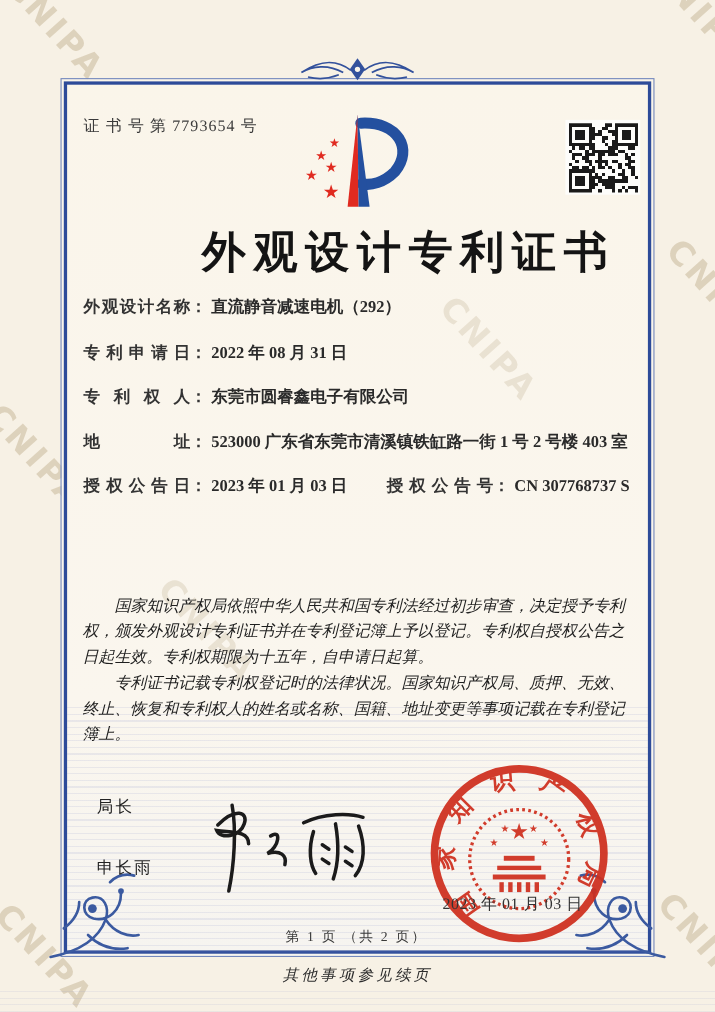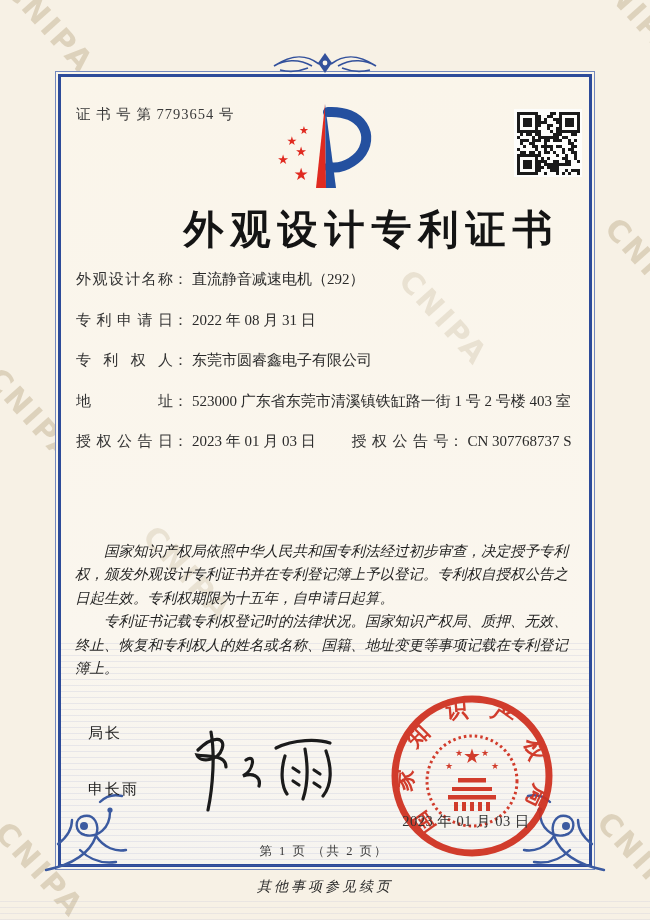--- a/index.html
+++ b/index.html
@@ -36,21 +36,21 @@
 
   
   .certno{left:76px;top:105px;font-size:14.5px;letter-spacing:1px;color:#3a3a3a;z-index:3;}
   .logo{left:262px;top:96px;z-index:3;}
   .qr{left:514px;top:109px;width:68px;height:68px;background:#fdfdfb;z-index:3;
       display:flex;align-items:center;justify-content:center;}
   .title{left:55px;top:202px;width:633px;text-align:center;font-size:40px;font-weight:bold;
          letter-spacing:7px;color:#141414;z-index:3;}
 
   
-  .fields{left:76px;top:270px;width:500px;z-index:3;font-size:15px;color:#2a2a2a;}
+  .fields{left:76px;top:270px;width:500px;z-index:3;font-size:15px;color:#2a2a2a;font-weight:bold;}
   .frow{margin-bottom:21.5px;white-space:nowrap;}
   .flabel{display:inline-block;width:97px;text-align:justify;text-align-last:justify;color:#333;}
   .fcolon{margin-right:4px;color:#333;}
   .fpair2{margin-left:32px;}
 
   
   .paras{left:75px;top:540px;width:506px;z-index:3;font-size:14.5px;line-height:1.62;
          font-style:italic;color:#1f1f1f;}
   .paras p{margin:0;text-indent:2em;}
 

